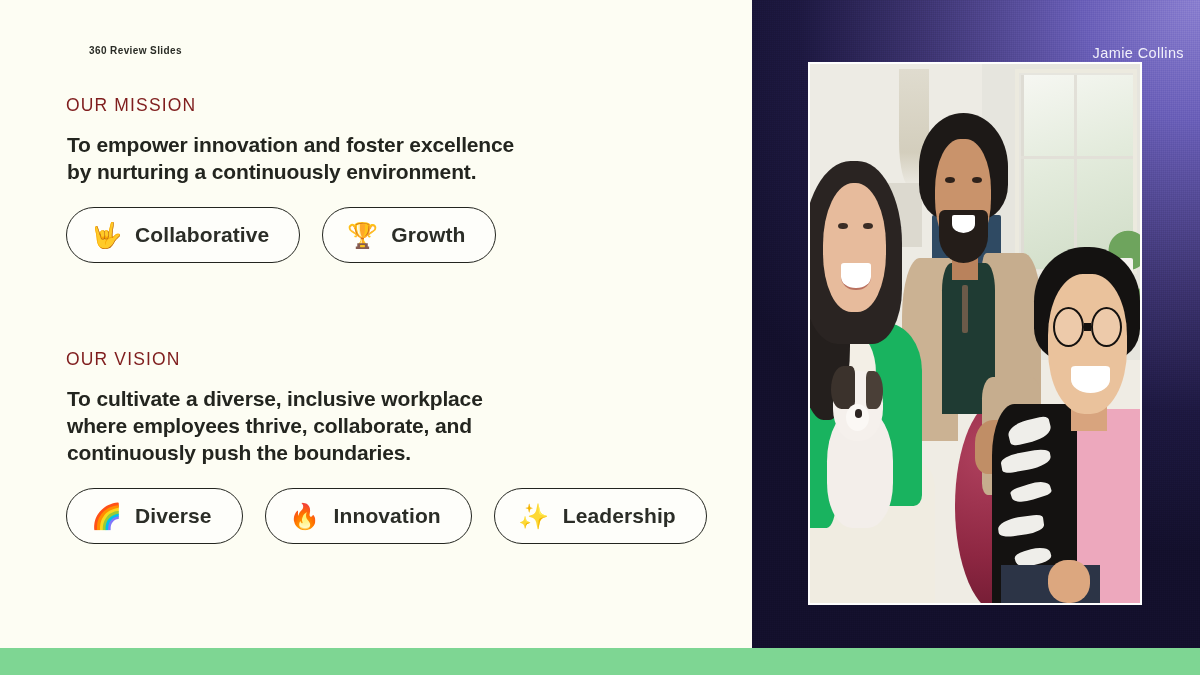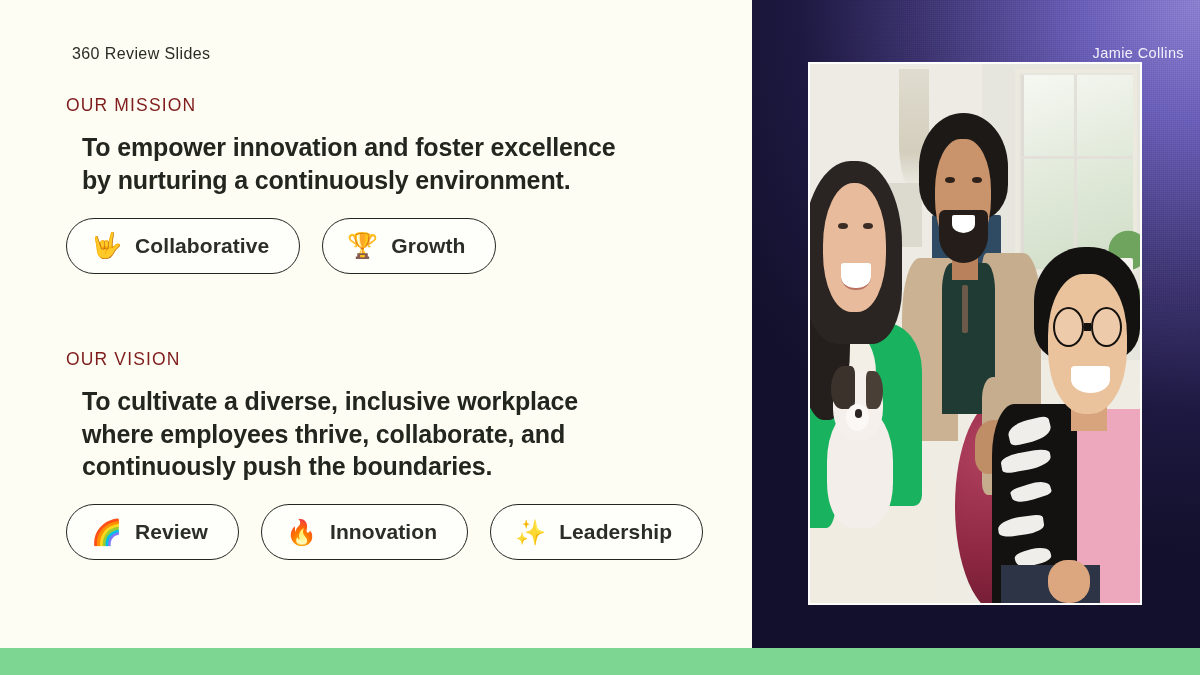--- a/index.html
+++ b/index.html
@@ -22,50 +22,50 @@
   .left-panel {
     position: absolute;
     left: 0; top: 0;
     width: 752px;
     height: 648px;
     background: #fdfdf3;
     overflow: hidden;
   }
   .deck-label {
     position: absolute;
-    left: 72px;
+    left: 89px;
     top: 45px;
-    font-size: 16px;
+    font-size: 10px;
     letter-spacing: 0.4px;
     color: #2a2c26;
-    font-weight: 400;
+    font-weight: 700;
   }
   .section {
     position: absolute;
     left: 66px;
     width: 680px;
   }
   .section-mission { top: 96px; }
   .section-vision  { top: 350px; }
 
   .eyebrow {
     font-size: 17.5px;
     letter-spacing: 1.15px;
     color: #7f1d1d;
     font-weight: 400;
     margin: 0 0 16px 0;
     line-height: 1.1;
   }
   .statement {
-    font-size: 25px;
+    font-size: 21px;
     font-weight: 700;
     color: #23251f;
     line-height: 1.29;
     letter-spacing: -0.15px;
-    margin: 16px;
+    margin: 1px;
     max-width: 640px;
   }
   .statement .ln { display: block; }
 
   .chip-row {
     display: flex;
     gap: 22px;
     margin-top: 22px;
   }
   .chip {
@@ -271,21 +271,21 @@
     <div class="section section-vision">
       <div class="eyebrow">OUR VISION</div>
       <div class="statement">
         <span class="ln">To cultivate a diverse, inclusive workplace</span>
         <span class="ln">where employees thrive, collaborate, and</span>
         <span class="ln">continuously push the boundaries.</span>
       </div>
       <div class="chip-row">
         <div class="chip">
           <span class="chip-emoji">🌈</span>
-          <span class="chip-label">Review</span>
+          <span class="chip-label">Diverse</span>
         </div>
         <div class="chip">
           <span class="chip-emoji">🔥</span>
           <span class="chip-label">Innovation</span>
         </div>
         <div class="chip">
           <span class="chip-emoji">✨</span>
           <span class="chip-label">Leadership</span>
         </div>
       </div>

